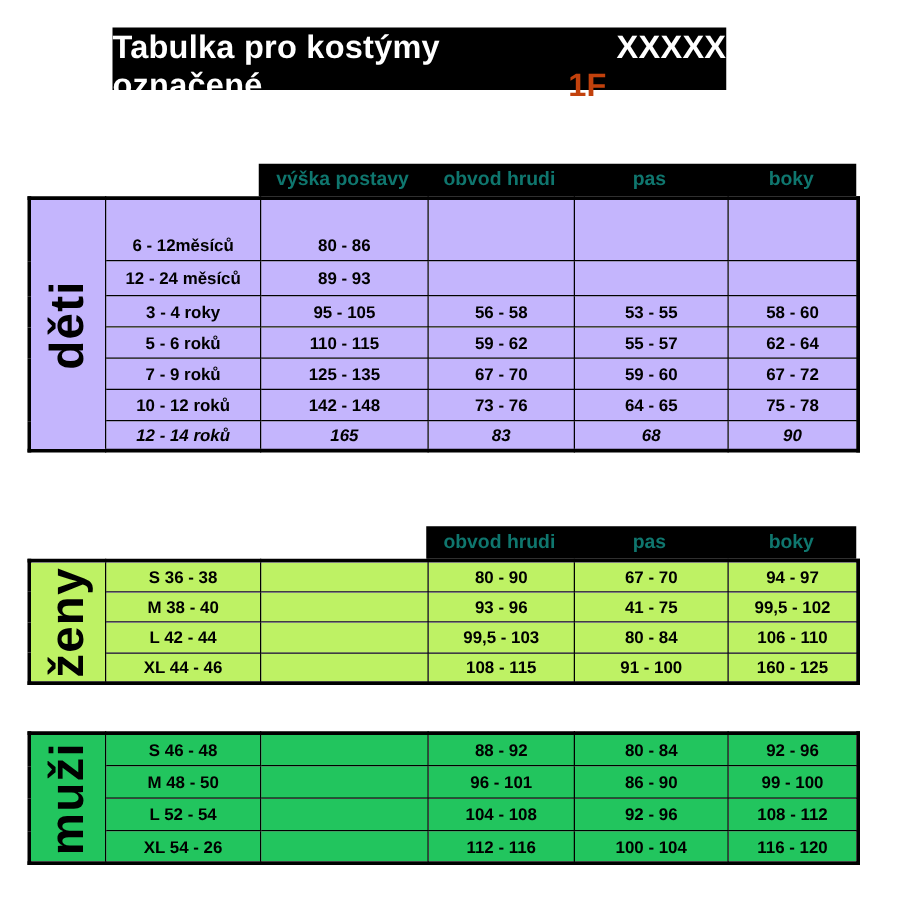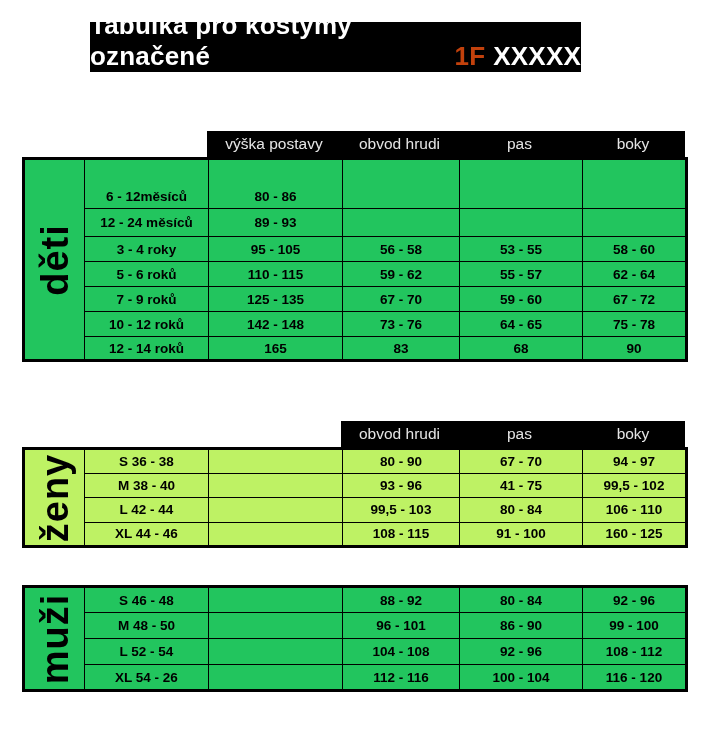--- a/index.html
+++ b/index.html
@@ -7,30 +7,30 @@
     width:723px;height:738px;background:#ffffff;position:relative;
     font-family:"Liberation Sans", sans-serif;
     -webkit-font-smoothing:antialiased;
   }
   .page{position:absolute;inset:0;}
 
   
   .title-bar{
     position:absolute;left:90px;top:22px;width:491px;height:50px;
     background:#000000;color:#ffffff;
-    display:flex;align-items:flex-end;justify-content:center;gap:8px;
+    display:flex;align-items:flex-start;justify-content:center;gap:8px;
     font-size:26px;font-weight:bold;letter-spacing:0.2px;
   }
   .title-bar .red{color:#c2410c;margin-top:31px;}
 
   
   .col-header{
-    position:absolute;height:26px;background:#000000;color:#e5e5e5;
+    position:absolute;height:26px;background:#000000;color:#0f766e;
     display:flex;align-items:center;
-    font-size:15.5px;font-weight:normal;
+    font-size:15.5px;font-weight:bold;
   }
   .hcell{text-align:center;}
   .w134{width:134px;} .w117{width:117px;} .w123{width:123px;} .w104{width:104px;}
   .children-header{left:207px;top:131px;}
   .women-header{left:341px;top:421px;}
 
   
   table.size-table{
     position:absolute;left:22px;border-collapse:collapse;table-layout:fixed;
     width:663px;border:3px solid #000000;
@@ -42,28 +42,28 @@
     border:1.5px solid #000000;
     text-align:center;vertical-align:middle;
     font-size:13.5px;font-weight:bold;color:#000000;
     padding:0;overflow:hidden;
   }
 
   table.children{top:157px;}
   table.women{top:447px;}
   table.men{top:585px;}
 
-  .children td{background:#22c55e;}
+  .children td{background:#c4b5fd;}
   .women td{background:#bef264;}
   .men td{background:#22c55e;}
 
   .children tbody tr{height:25px;}
   .children tbody tr:first-child{height:50px;}
   .children tbody tr:nth-child(2){height:28px;}
-  .children tbody tr:last-child{height:24px;}
+  .children tbody tr:last-child{height:24px;font-style:italic;}
   .children tbody tr:first-child td{vertical-align:bottom;padding-bottom:4px;}
   .children tbody tr:first-child td.group-cell{vertical-align:middle;padding-bottom:0;}
   .women tbody tr{height:24.5px;}
   .men tbody tr{height:26px;}
 
   td.group-cell{position:relative;}
   .group-cell .rot{
     position:absolute;left:50%;top:50%;
     transform:translate(-50%,-50%) rotate(-90deg);
     white-space:nowrap;font-size:38px;font-weight:bold;letter-spacing:1px;

